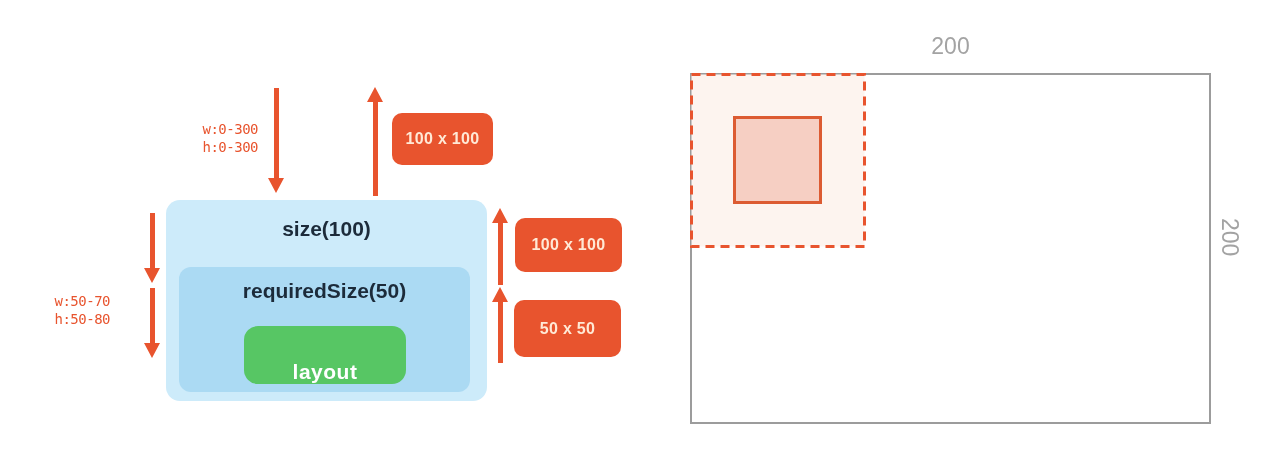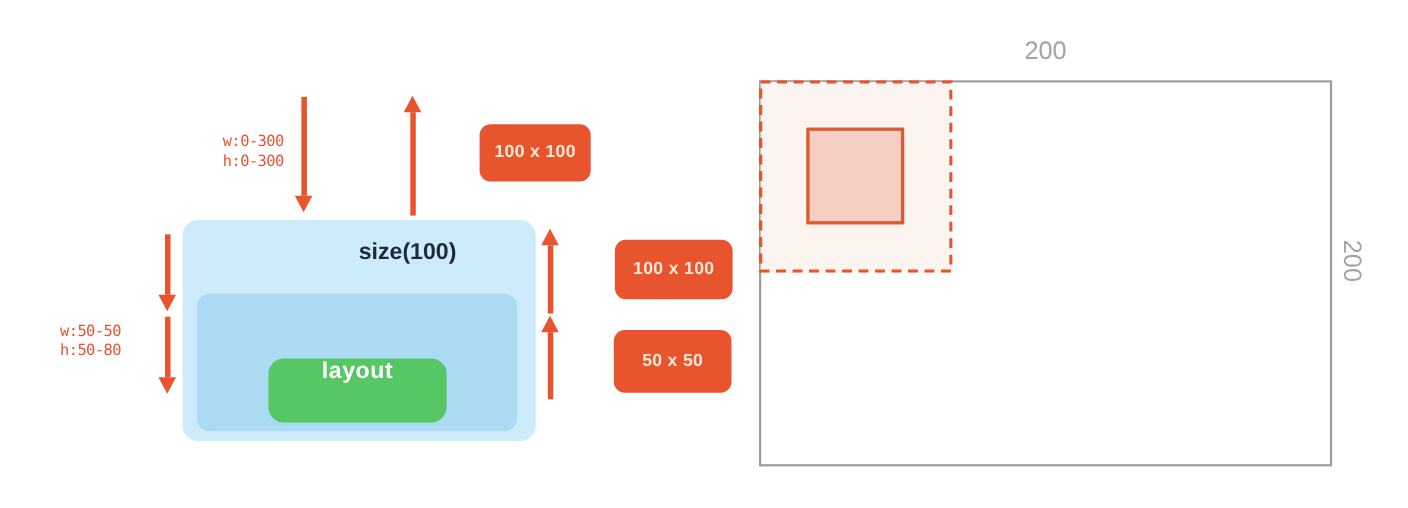--- a/index.html
+++ b/index.html
@@ -11,54 +11,54 @@
     overflow:hidden;
     font-family:"Liberation Sans", sans-serif;
   }
   
   .outer-box{
     position:absolute; left:166px; top:200px; width:321px; height:201px;
     background:#CDEBFA; border-radius:14px;
   }
   .outer-box-label{
     position:absolute; left:0; top:17px; width:100%;
-    text-align:center; font-size:21px; font-weight:bold; color:#1C2B3A;padding-left:44px;
+    text-align:center; font-size:21px; font-weight:bold; color:#1C2B3A;
   }
   .inner-box{
     position:absolute; left:13px; top:67px; width:291px; height:125px;
     background:#ABDAF3; border-radius:12px;
   }
   .inner-box-label{
     position:absolute; left:0; top:12px; width:100%;
     text-align:center; font-size:21px; font-weight:bold; color:#1C2B3A;
   }
   .layout-box{
     position:absolute; left:65px; top:59px; width:162px; height:58px;
     background:#57C664; border-radius:14px;
-    display:flex; align-items:flex-start; justify-content:center;
+    display:flex; align-items:flex-end; justify-content:center;
   }
   .layout-box-label{
     font-size:21px; font-weight:bold; color:#ffffff; letter-spacing:.5px;
   }
   
   .arrow{position:absolute; width:16px; display:flex; flex-direction:column; align-items:center;}
   .arrow .shaft{width:5px; flex:1; background:#E8542E;}
   .arrow .head-down{width:0;height:0;border-left:8px solid transparent;border-right:8px solid transparent;border-top:15px solid #E8542E;}
   .arrow .head-up{width:0;height:0;border-left:8px solid transparent;border-right:8px solid transparent;border-bottom:15px solid #E8542E;}
   
   .constraint{
     position:absolute; text-align:right; color:#E8542E;
     font-family:"DejaVu Sans Mono", monospace;
     font-size:14px; font-weight:normal; line-height:18px; letter-spacing:-0.5px;
   }
   
   .badge{
     position:absolute; background:#E8542E; border-radius:10px;
     display:flex; align-items:center; justify-content:center;
-    color:#FFE9D6; font-size:16px; font-weight:bold; letter-spacing:.3px;margin-left:44px;
+    color:#FFE9D6; font-size:16px; font-weight:bold; letter-spacing:.3px;
   }
   
   .measure-rect{
     position:absolute; left:690px; top:73px; width:521px; height:351px;
     border:2px solid #9C9C9C; box-sizing:border-box; background:#ffffff;
   }
   .dim-top{
     position:absolute; left:690px; top:33px; width:521px;
     text-align:center; font-size:23px; color:#A3A3A3;
   }
@@ -78,21 +78,21 @@
 </head>
 <body>
 
 <div class="canvas">
 
   <div class="constraint" style="left:148px; top:120px; width:110px;">
     <div>w:0-300</div>
     <div>h:0-300</div>
   </div>
   <div class="constraint" style="left:15px; top:292px; width:95px;">
-    <div>w:50-50</div>
+    <div>w:50-70</div>
     <div>h:50-80</div>
   </div>
 
   <div class="arrow" style="left:268px; top:88px; height:105px;">
     <div class="shaft"></div>
       <div class="head-down"></div>
   </div>
   <div class="arrow" style="left:367px; top:87px; height:109px;">
     <div class="head-up"></div>
       <div class="shaft"></div>
@@ -122,20 +122,21 @@
   <div class="badge" style="left:515px; top:218px; width:107px; height:54px;">
     <span>100 x 100</span>
   </div>
   <div class="badge" style="left:514px; top:300px; width:107px; height:57px;">
     <span>50 x 50</span>
   </div>
 
   <div class="outer-box">
     <div class="outer-box-label">size(100)</div>
     <div class="inner-box">
+      <div class="inner-box-label">requiredSize(50)</div>
       <div class="layout-box">
         <span class="layout-box-label">layout</span>
       </div>
     </div>
   </div>
 
   <div class="dim-top">200</div>
 
   <div class="measure-rect"></div>
 

